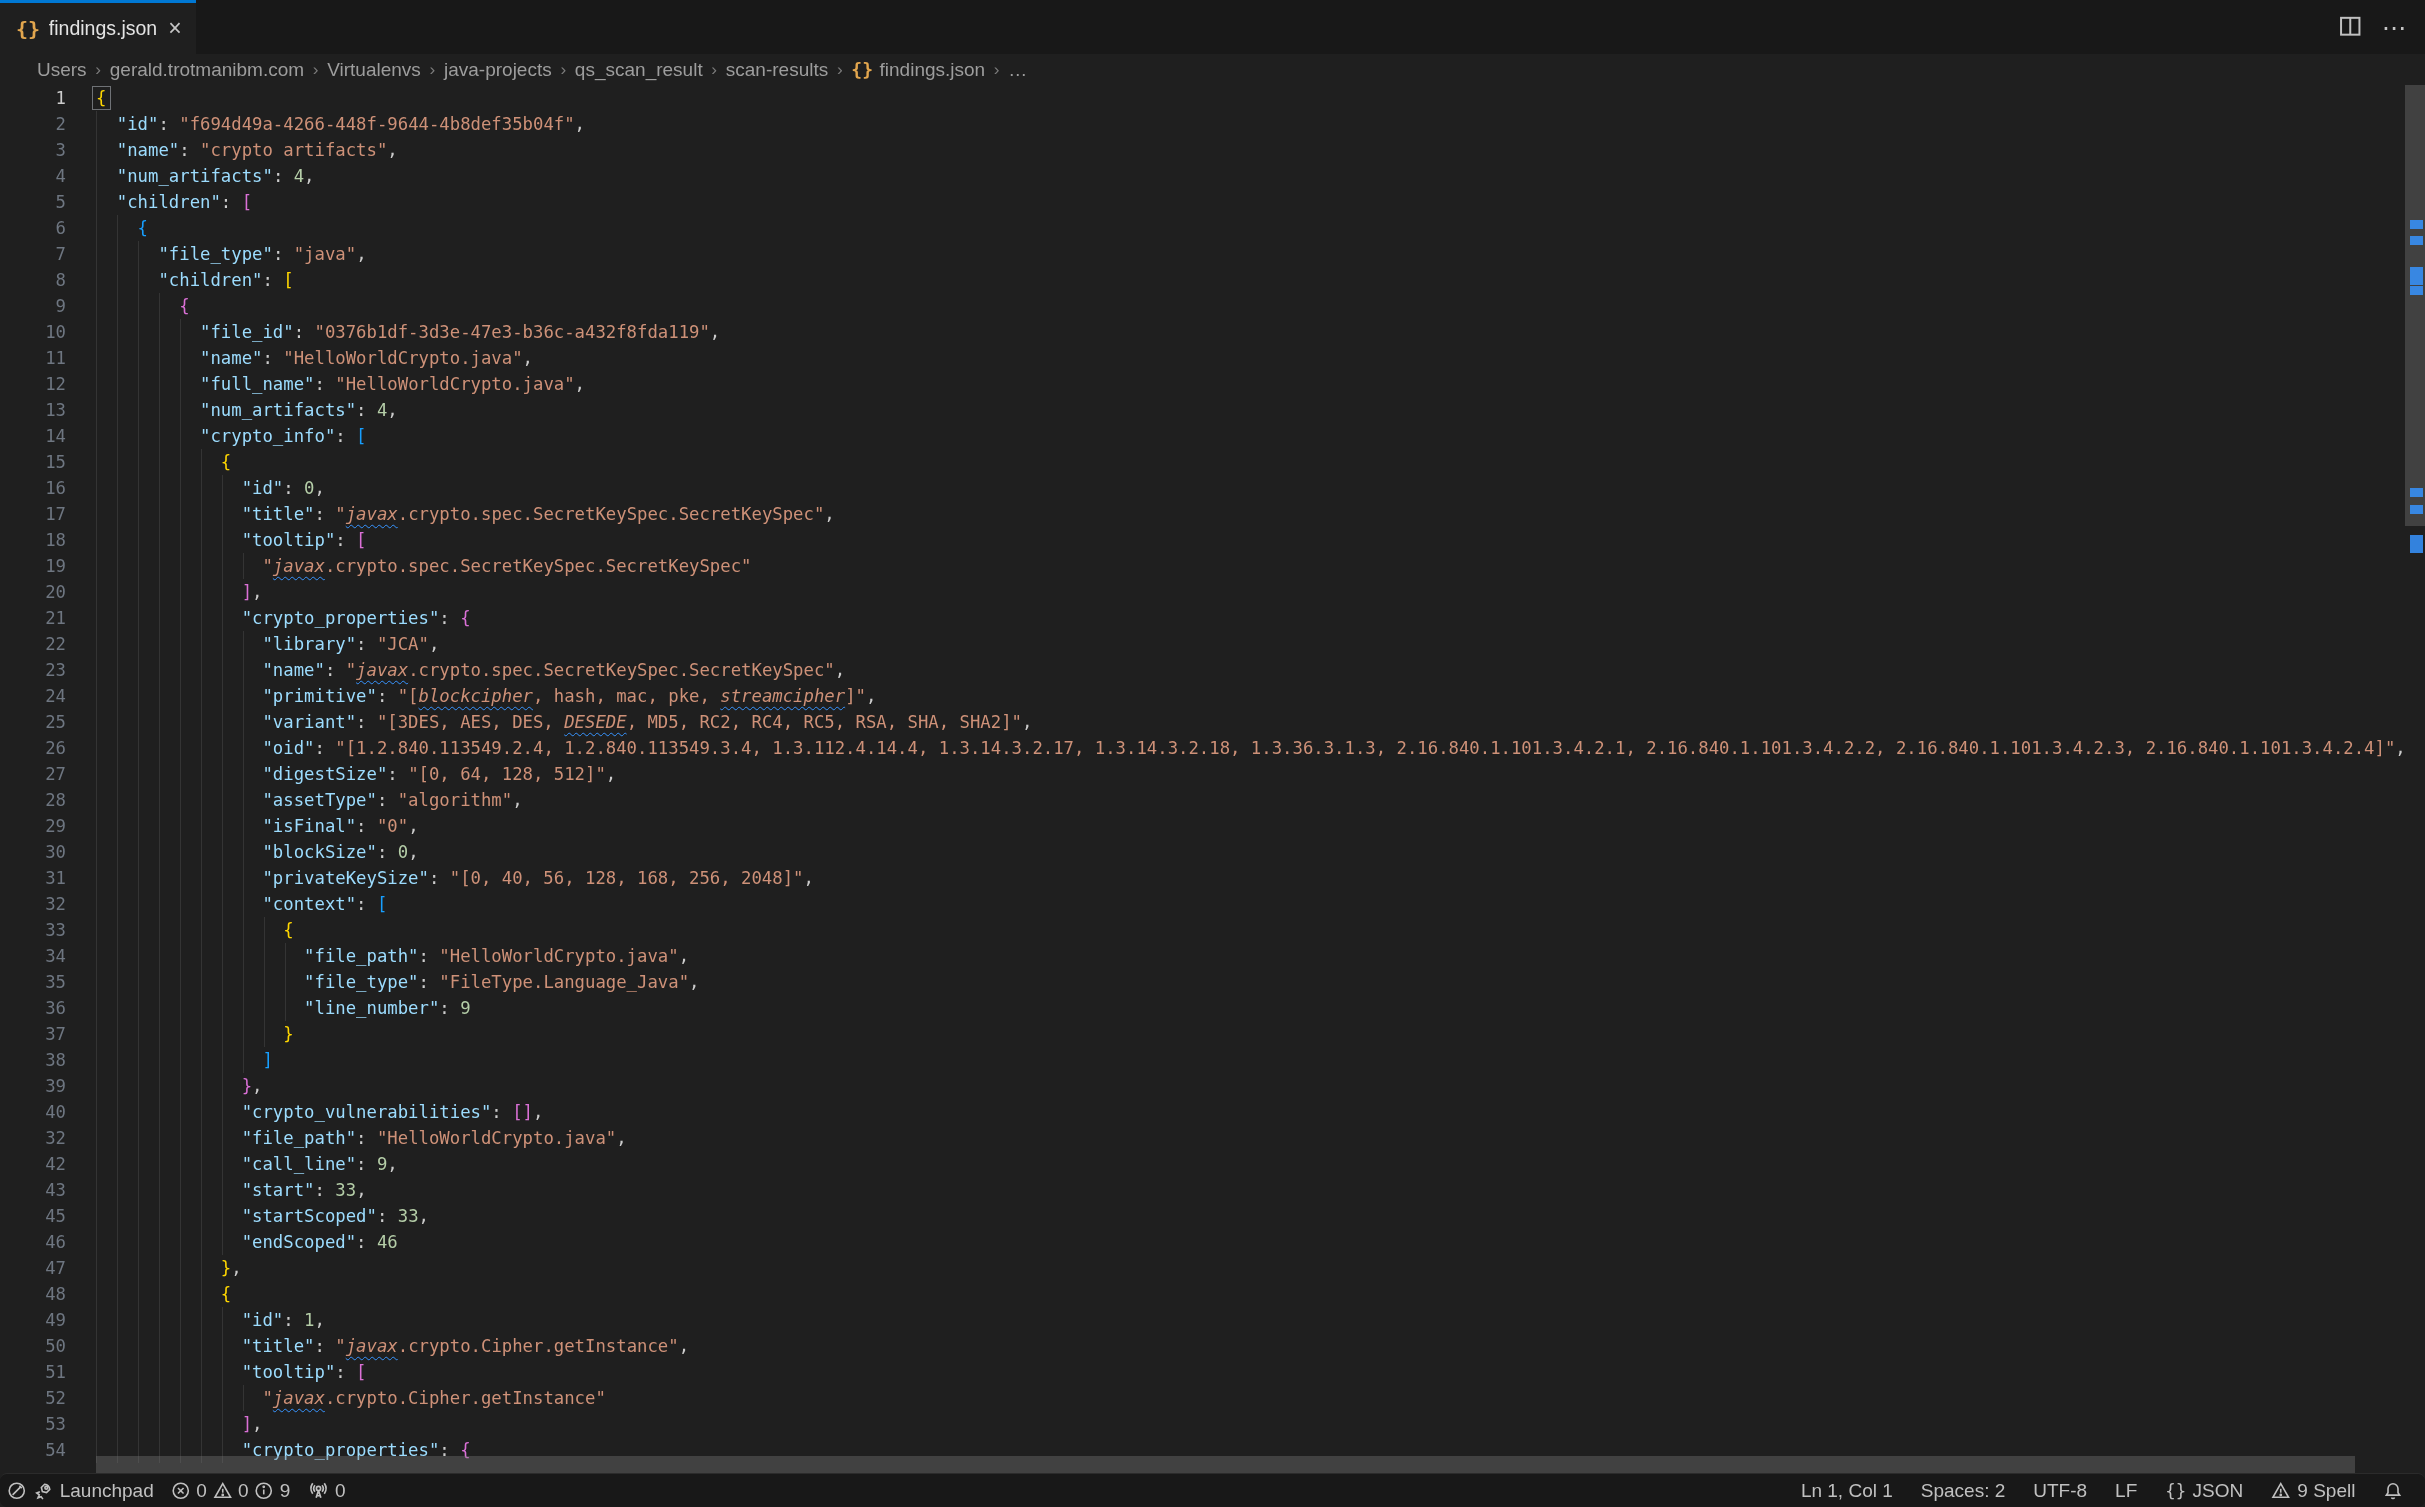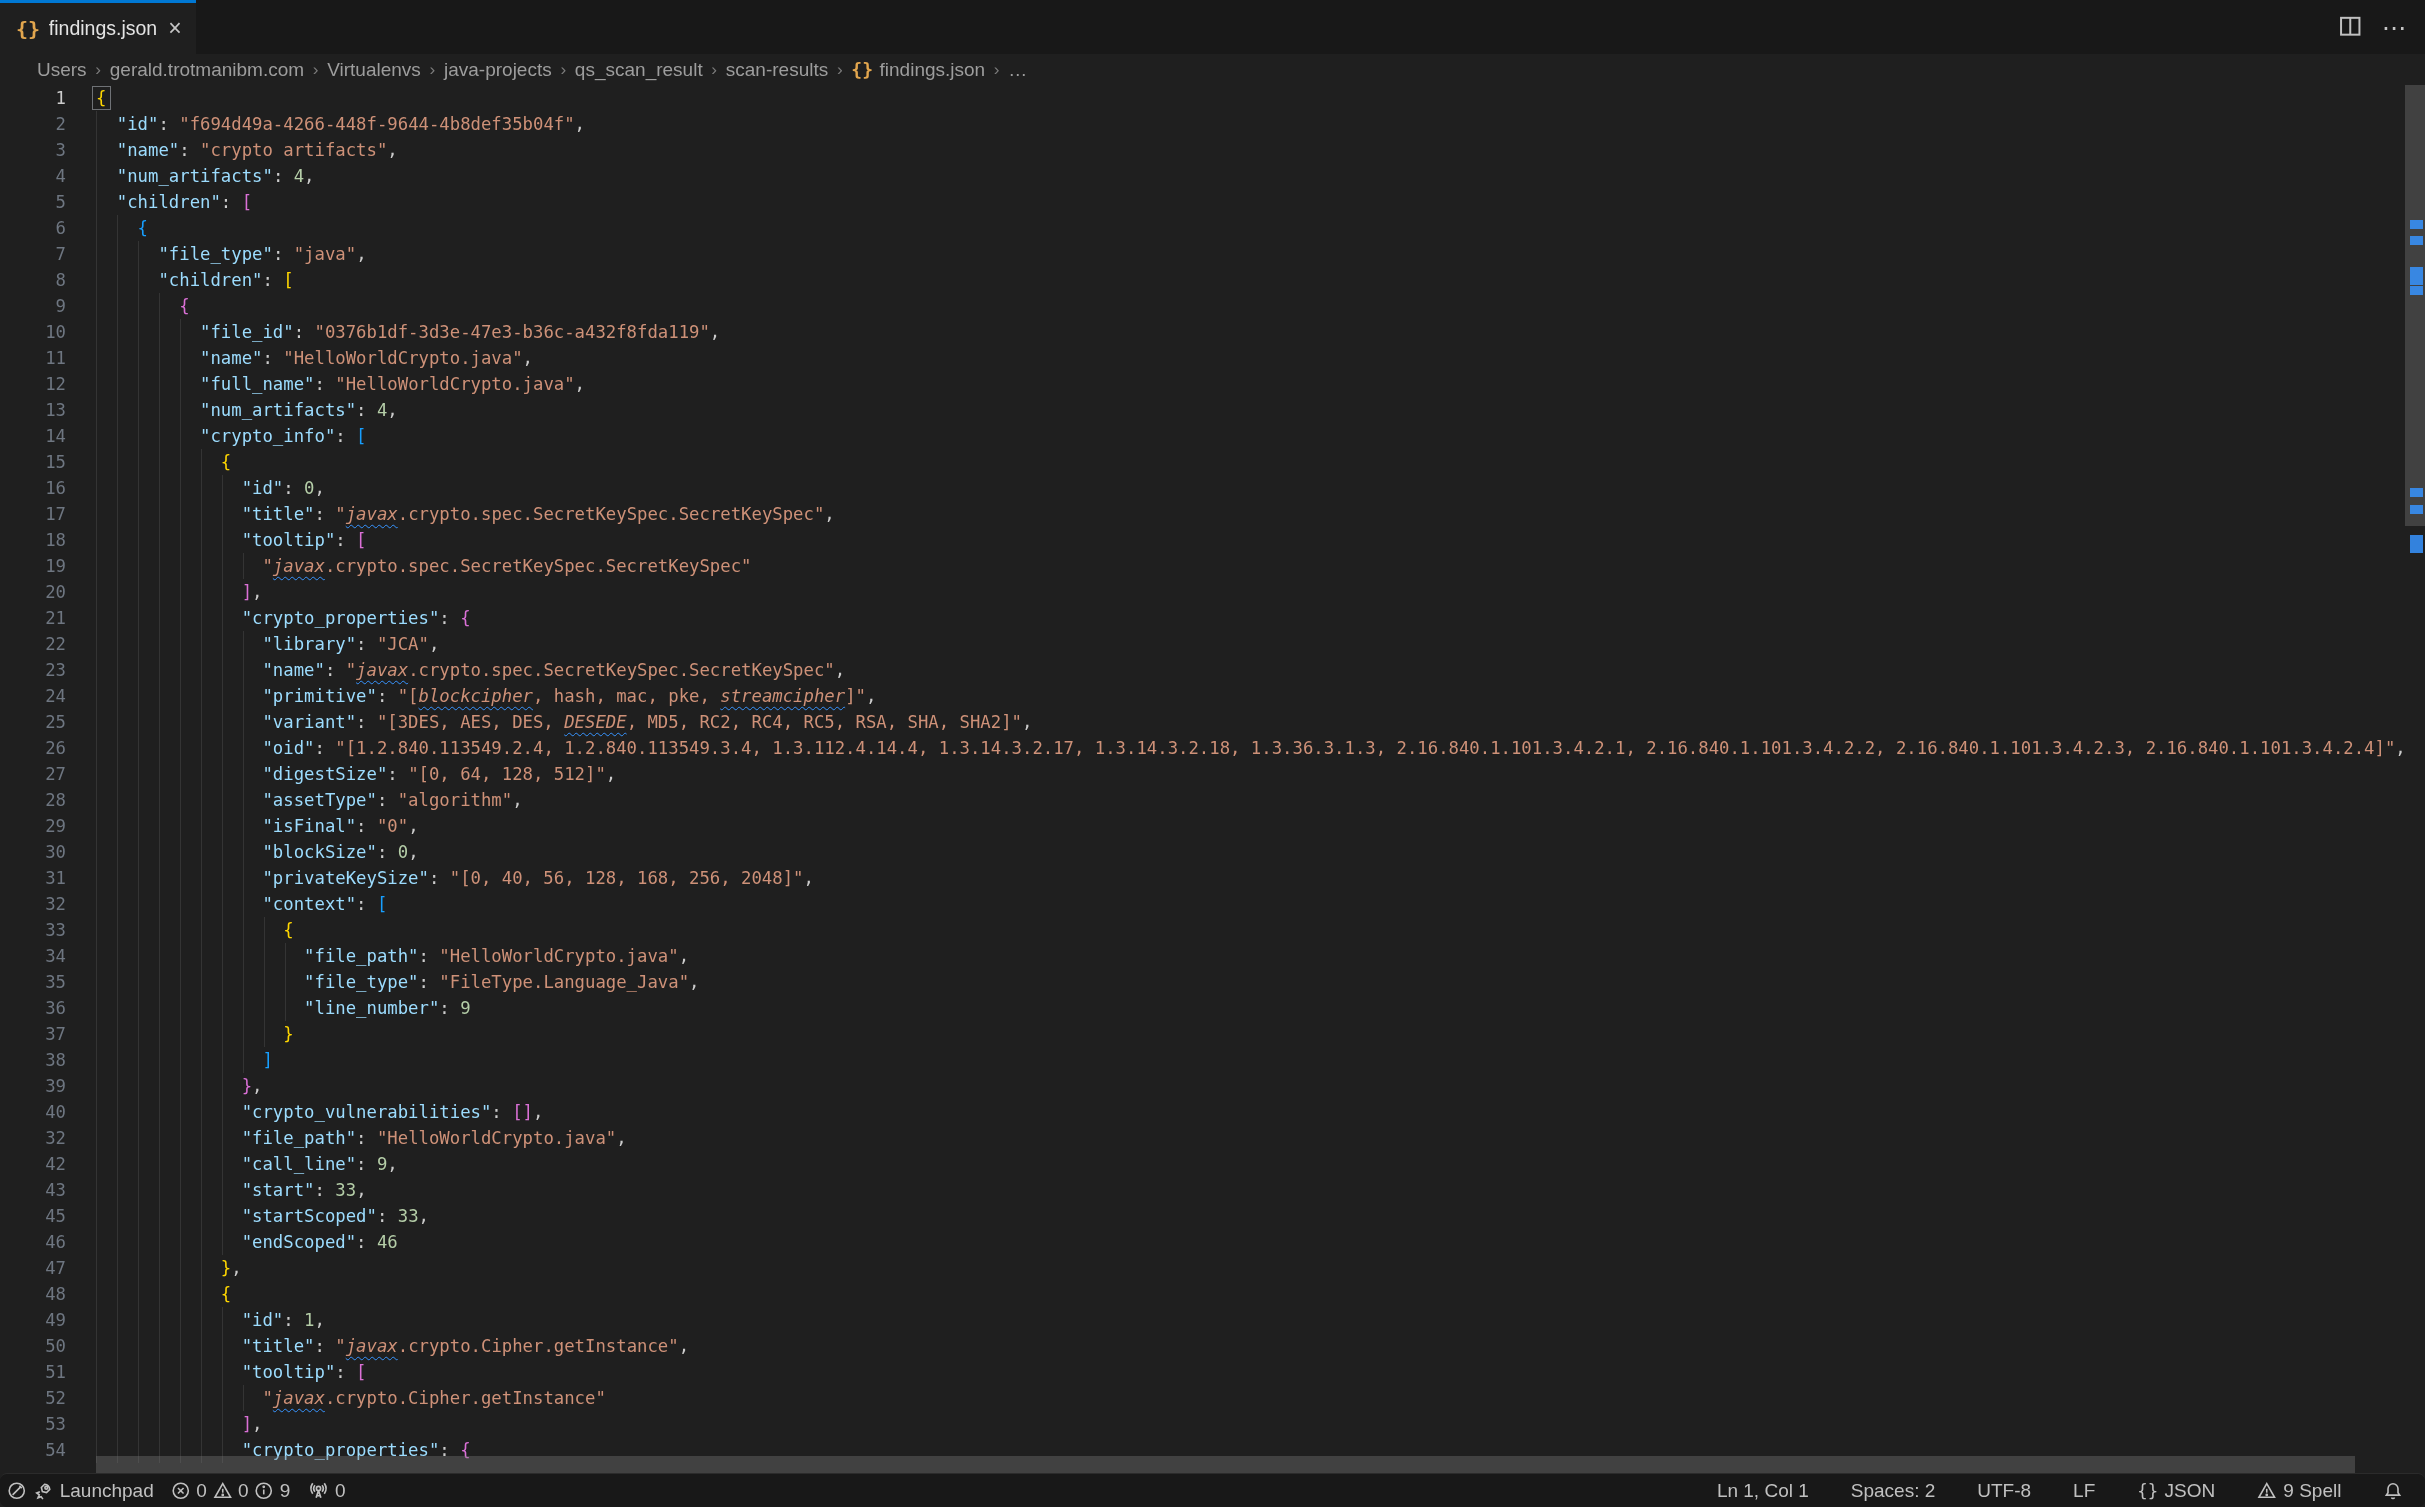--- a/index.html
+++ b/index.html
@@ -56,21 +56,21 @@
   .vthumb { position:absolute; top:0; left:0; right:0; height:441px; background:rgba(121,121,121,0.38); }
   .vmark { position:absolute; left:5px; right:2.2px; height:8.7px; background:#3794ff; opacity:.85; }
   .hscroll { position:absolute; left:96px; right:0; bottom:34px; height:16.6px; z-index:5; }
   .hthumb { position:absolute; left:0; top:0; bottom:0; width:97%; background:rgba(121,121,121,0.38); }
 
   
   .statusbar { position:absolute; left:0; right:0; bottom:0; height:34px; background:#181818;
                border-top:1.4px solid #2b2b2b; display:flex; align-items:center;
                justify-content:space-between; color:#c0c0c0; font-size:19px; z-index:10;border-radius:7px; }
   .sb-left  { display:flex; align-items:center; gap:17.3px; padding-left:7.2px; }
-  .sb-right { display:flex; align-items:center; gap:42px; padding-right:21.6px; }
+  .sb-right { display:flex; align-items:center; gap:28px; padding-right:21.6px; }
   .sb-item  { display:flex; align-items:center; gap:6.5px; cursor:pointer; white-space:nowrap; }
   .sb-item svg { display:block; }
   .diag { display:flex; align-items:center; gap:5.8px; }
   .braces-glyph { font-family:"DejaVu Sans Mono", monospace; font-size:17.3px; }
   .split-svg, .sb-item svg { stroke:#c0c0c0; fill:none; stroke-width:1.3; }
 </style>
 </head>
 <body>
 
 <div class="tabbar">

